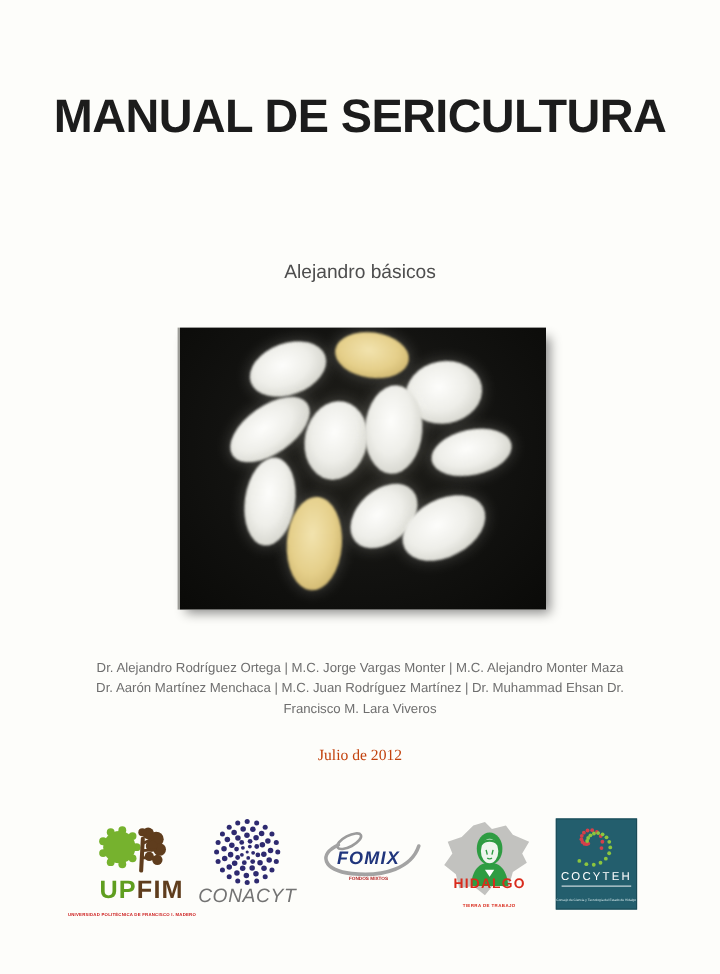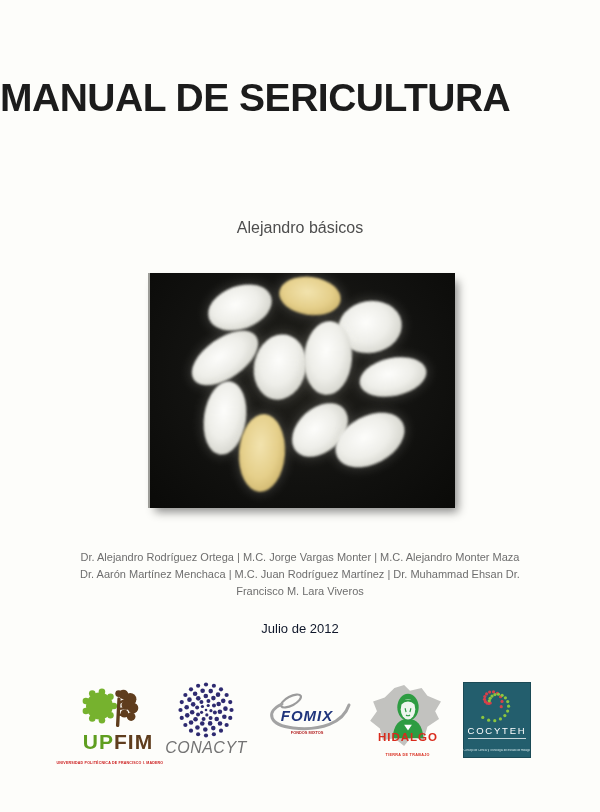--- a/index.html
+++ b/index.html
@@ -5,21 +5,21 @@
   html,body{margin:0;padding:0;}
   body{
     width:600px;height:812px;
     background:#fdfdfa;
     font-family:"Liberation Sans", sans-serif;
     overflow:hidden;
   }
   .page{position:relative;width:600px;height:812px;background:#fdfdfa;}
 
   
-  .title{position:absolute;top:76px;left:0;width:600px;text-align:left;margin:0;color:#1c1c1c;}
+  .title{position:absolute;top:76px;left:0;width:600px;text-align:center;margin:0;color:#1c1c1c;}
   .title-line1{display:block;font-size:39px;font-weight:700;letter-spacing:-0.5px;line-height:1.15;}
   .title-line2{display:block;margin-top:6px;font-weight:700;line-height:1.15;}
   .title-en{font-size:25px;margin-right:9px;}
   .title-hidalgo{font-size:40px;}
 
   .subtitle{position:absolute;top:219px;left:0;width:600px;text-align:center;
     font-size:16px;color:#4e4e4e;}
 
   
   .photo{
@@ -35,21 +35,21 @@
     background:radial-gradient(ellipse at 45% 40%, #fdfdfb 0%, #eeeee9 45%, #d2d2ca 78%, rgba(165,165,155,0) 100%);
   }
   .cocoon.yellow{
     background:radial-gradient(ellipse at 45% 40%, #f2e3ae 0%, #e5cf8a 50%, #cbb26a 82%, rgba(170,150,85,0) 100%);
   }
 
   
   .authors{position:absolute;top:549px;left:30px;width:540px;text-align:center;
     font-size:11px;line-height:17px;color:#6e6e6e;}
   .pub-date{position:absolute;top:621px;left:0;width:600px;text-align:center;
-    font-size:13px;color:#0f172a;}
+    font-size:13px;color:#c2410c;font-family:Liberation Serif, serif;}
 
   
   .logos{position:absolute;left:0;top:680px;width:600px;height:112px;
     display:flex;justify-content:center;align-items:flex-start;gap:12px;}
   .logo{display:flex;flex-direction:column;align-items:center;}
 
   
   .logo-upfim{width:82px;margin-top:2px;}
   .upfim-name{font-size:21px;font-weight:800;letter-spacing:1px;line-height:1;margin-top:1px;white-space:nowrap;margin-left:16px;}
   .upfim-up{color:#5f9e1f;}

